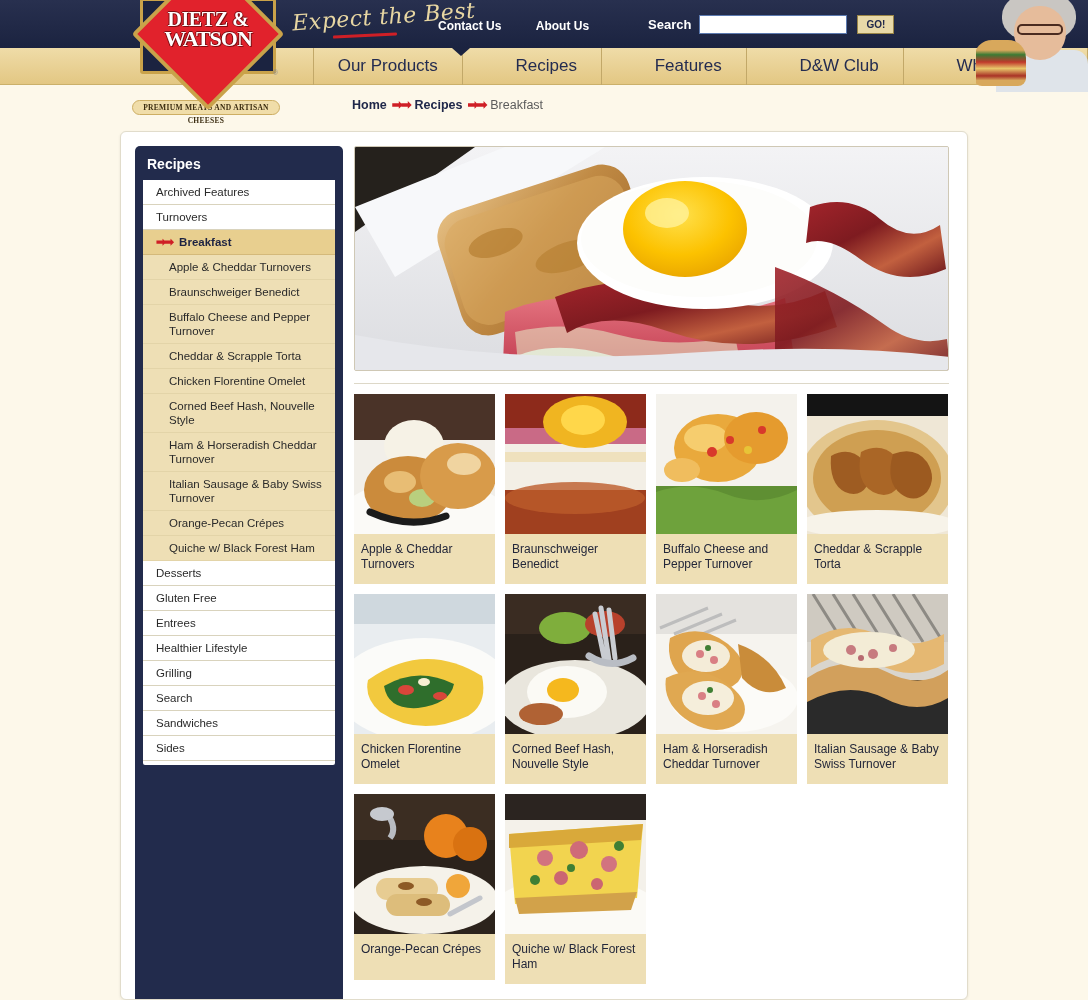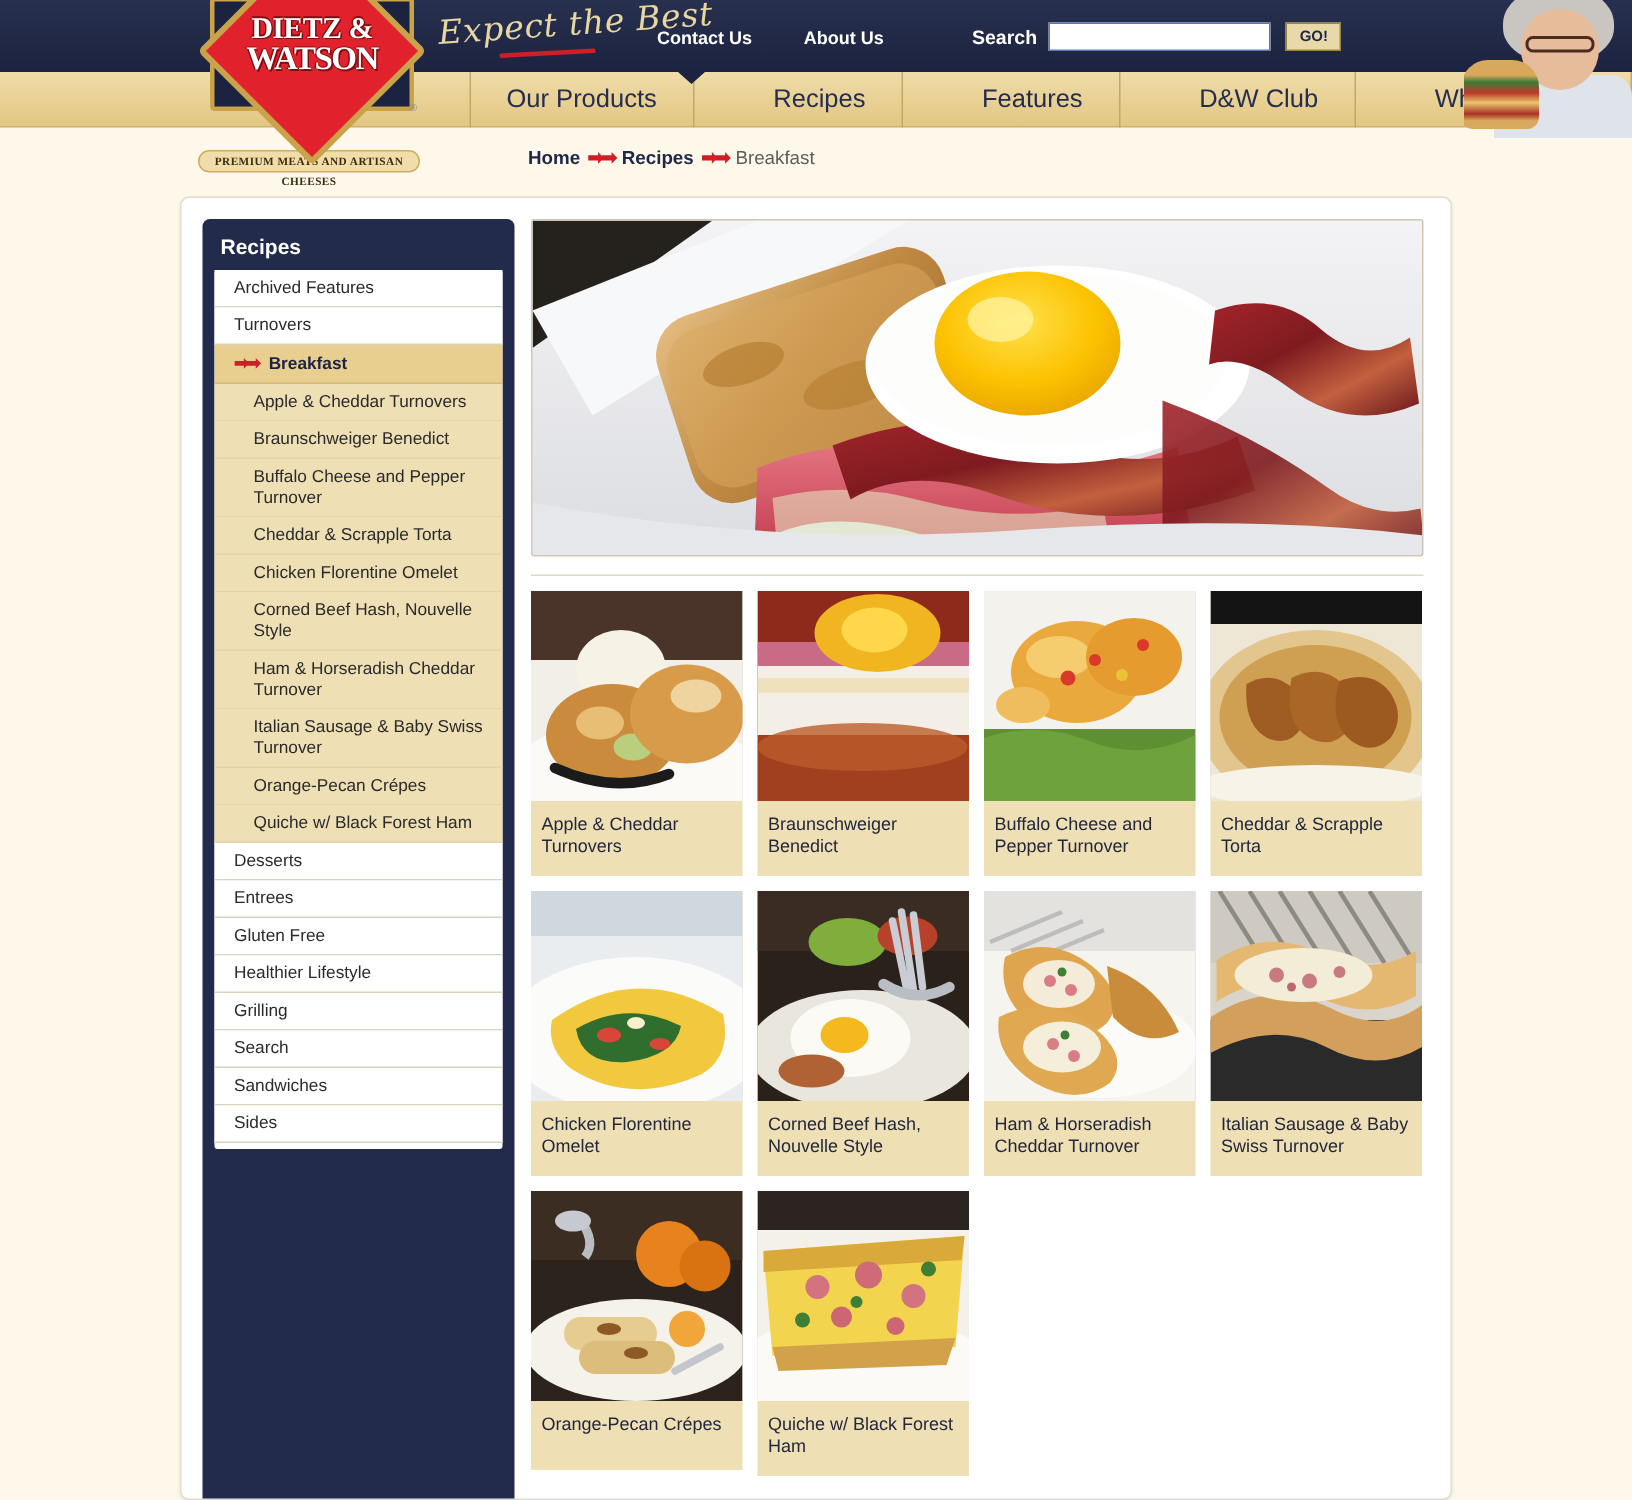--- a/index.html
+++ b/index.html
@@ -379,22 +379,22 @@
         <div class="sub-item">Braunschweiger Benedict</div>
         <div class="sub-item">Buffalo Cheese and Pepper Turnover</div>
         <div class="sub-item">Cheddar &amp; Scrapple Torta</div>
         <div class="sub-item">Chicken Florentine Omelet</div>
         <div class="sub-item">Corned Beef Hash, Nouvelle Style</div>
         <div class="sub-item">Ham &amp; Horseradish Cheddar Turnover</div>
         <div class="sub-item">Italian Sausage &amp; Baby Swiss Turnover</div>
         <div class="sub-item">Orange-Pecan Crépes</div>
         <div class="sub-item">Quiche w/ Black Forest Ham</div>
         <div class="nav-item"><span>Desserts</span></div>
+        <div class="nav-item"><span>Gluten Free</span></div>
         <div class="nav-item"><span>Entrees</span></div>
-        <div class="nav-item"><span>Gluten Free</span></div>
         <div class="nav-item"><span>Healthier Lifestyle</span></div>
         <div class="nav-item"><span>Grilling</span></div>
         <div class="nav-item"><span>Search</span></div>
         <div class="nav-item"><span>Sandwiches</span></div>
         <div class="nav-item"><span>Sides</span></div>
       </div>
   </div>
 
   <div class="main">
 

